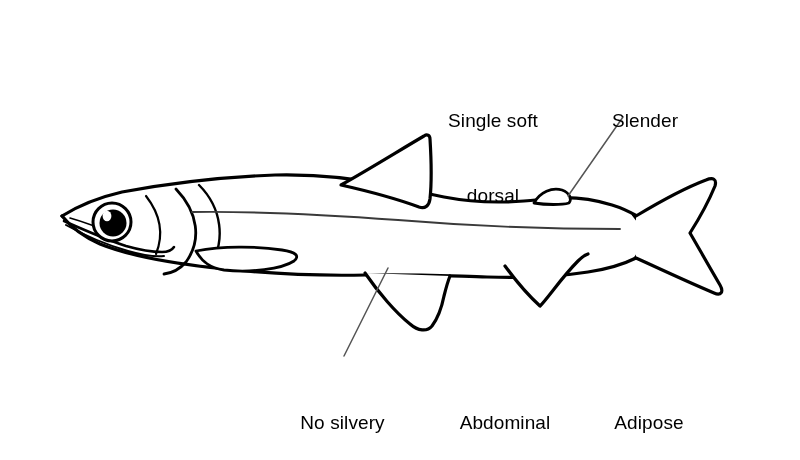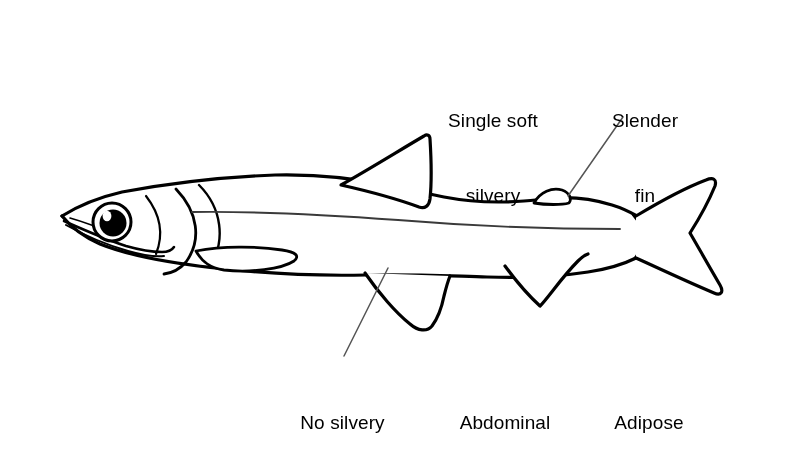--- a/index.html
+++ b/index.html
@@ -146,26 +146,25 @@
     <g>
       <line x1="568" y1="196" x2="623" y2="117" stroke="#555555" stroke-width="1.5" stroke-linecap="round"></line>
       <line x1="388" y1="268" x2="344" y2="356" stroke="#555555" stroke-width="1.5" stroke-linecap="round"></line>
     </g>
   </svg>
 
 
 
   <div class="label" style="left:437px; top:58px; width:112px;">
     <span class="line">Single soft</span>
-    <span class="line">silvery</span>
+    <span class="line">dorsal</span>
   </div>
 
   <div class="label" style="left:600px; top:58px; width:90px;">
     <span class="line">Slender</span>
-    <span class="line">fin</span>
   </div>
 
   <div class="label" style="left:285px; top:360px; width:115px;">
     <span class="line">No silvery</span>
     
   </div>
 
   <div class="label" style="left:447px; top:360px; width:116px;">
     <span class="line">Abdominal</span>
     

